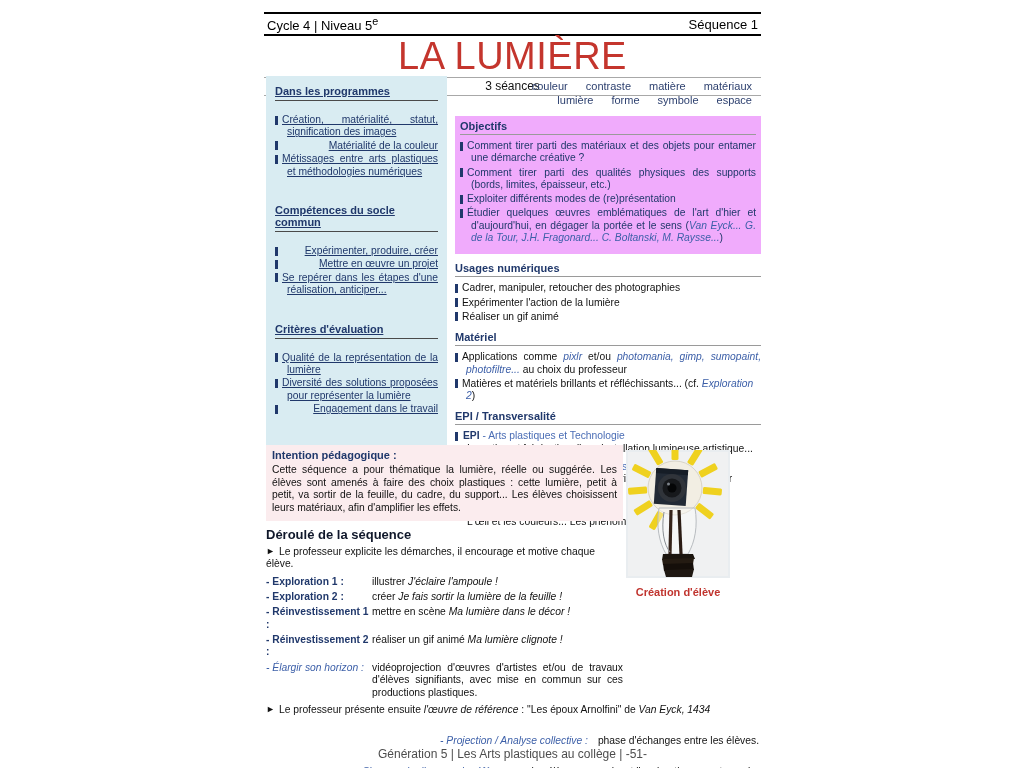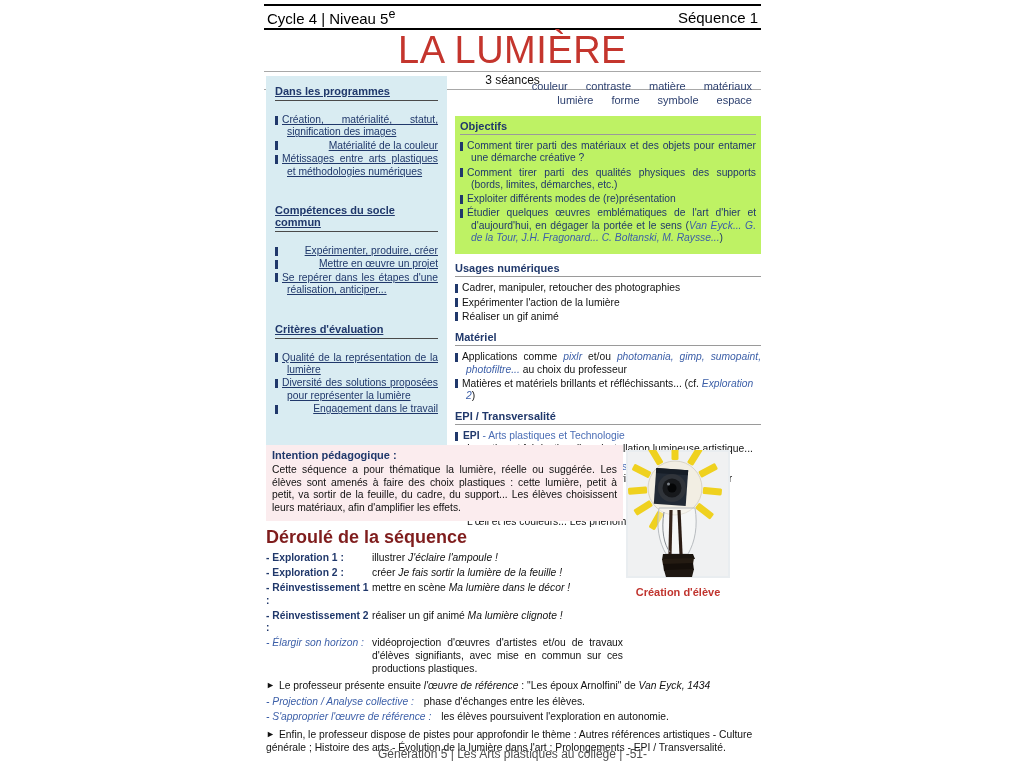--- a/index.html
+++ b/index.html
@@ -7,23 +7,23 @@
   body {
     width:1024px; height:768px; position:relative;
     background:#ffffff; color:#111;
     font-family:"Liberation Sans", sans-serif;
     overflow:hidden;
   }
   #doc { position:absolute; left:264px; top:0; width:497px; height:768px; background:#fff; }
 
   
   .header-band {
-    margin-top:4px; border-top:2px solid #000; border-bottom:2px solid #000;
+    margin-top:12px; border-top:2px solid #000; border-bottom:2px solid #000;
     display:flex; justify-content:space-between; align-items:center;
-    font-size:15px; padding:1px 3px; color:#000;
+    font-size:13px; padding:1px 3px; color:#000;
   }
   .doc-title { text-align:center; color:#c4352d; font-size:38px; line-height:40px; margin-top:0px; letter-spacing:0.5px; }
   .sessions-band {
     margin-top:1px; border-top:1px solid #a8a8a8; border-bottom:1px solid #a8a8a8;
     text-align:center; font-size:12px; padding:1px 0 2px;
   }
 
   
   .main { position:absolute; top:76px; left:0; width:100%; }
   .sidebar {
@@ -42,50 +42,50 @@
   .item .txt { flex:1; padding-left:9px; text-indent:-5px; text-align:justify; }
   .item .txt.left { text-align:right; }
 
   .right-col { position:absolute; left:191px; top:0; width:306px; font-size:10.3px; color:#111; }
   .keywords { text-align:right; color:#2c3f6e; font-size:11px; line-height:14px; margin:3px 0 9px; }
   .kw { margin:0 9px; }
   .section-heading {
     color:#20386b; font-weight:bold; font-size:11px;
     border-bottom:1px solid #9a9a9a; padding-bottom:2px; margin-bottom:5px;
   }
-  .obj-block { background:#bef264; padding:4px 5px 8px; }
+  .obj-block { background:#f0abfc; padding:4px 5px 8px; }
   .r-item { display:flex; line-height:12.3px; margin-bottom:2px; }
   .r-item .bullet { background:#20386b; }
   .r-item .txt { flex:1; padding-left:8px; text-indent:-4px; text-align:justify; }
   .r-item .txt.left { text-align:left; }
   .navy { color:#20386b; }
   .blue-it { color:#3c5fa8; font-style:italic; }
   .sec-gap { margin-top:8px; }
   .epi-entry { display:flex; line-height:12.3px; margin-bottom:6px; }
   .epi-entry .content { flex:1; padding-left:5px; }
   .epi-label { color:#20386b; font-weight:bold; }
   .epi-sub { color:#4a6db5; }
   .epi-desc { color:#111; padding-left:4px; }
 
   
   .bottom { position:absolute; left:2px; top:445px; width:493px; font-size:10.3px; }
   .intent-box { background:#fbecee; width:357px; padding:4px 6px 6px; }
   .intent-title { color:#20386b; font-weight:bold; font-size:11px; margin-bottom:3px; }
   .intent-body { text-align:justify; line-height:12.7px; }
-  .der-title { color:#7f1d1d; font-weight:bold; font-size:18px; margin:6px 0 4px; }
+  .der-title { color:#0f172a; font-weight:bold; font-size:13px; margin:6px 0 4px; }
   .arrow { font-size:9px; margin-right:4px; position:relative; top:-1px; }
   .der-intro { margin-bottom:5px; line-height:12.6px; width:357px; }
   .step { display:grid; grid-template-columns:106px 1fr; width:357px; line-height:12.6px; margin-bottom:2.5px; }
   .step-label { color:#20386b; font-weight:bold; }
   .step-label.hz { color:#3c5fa8; font-weight:normal; font-style:italic; }
   .step-text { text-align:left; }
   .step-text.just { text-align:justify; }
   .it { font-style:italic; }
   .full-line { margin-top:5px; line-height:12.6px; }
-  .sub-line { margin-top:3px; line-height:12.6px; }
+  .sub-line { margin-top:18px; line-height:12.6px;text-align:right; }
   .sub-label { color:#3c5fa8; font-style:italic; margin-right:10px; }
 
   .photo-wrap { position:absolute; left:359px; top:5px; width:106px; }
   .photo-frame { width:104px; height:128px; margin:0 auto; }
   .caption { color:#c0342e; font-weight:bold; font-size:11px; text-align:center; margin-top:8px; }
 
   .footer { position:absolute; top:747px; left:0; width:100%; text-align:center; font-size:12px; color:#4d4d4d; }
 </style>
 </head>
 <body>
@@ -159,21 +159,21 @@
       </div>
 
       <div class="obj-block">
         <div class="section-heading">Objectifs</div>
         <div class="r-item navy">
             <span class="bullet"></span>
             <span class="txt">Comment tirer parti des matériaux et des objets pour entamer une démarche créative ?</span>
           </div>
         <div class="r-item navy">
             <span class="bullet"></span>
-            <span class="txt">Comment tirer parti des qualités physiques des supports (bords, limites, démarches, etc.)</span>
+            <span class="txt">Comment tirer parti des qualités physiques des supports (bords, limites, épaisseur, etc.)</span>
           </div>
         <div class="r-item navy">
             <span class="bullet"></span>
             <span class="txt left">Exploiter différents modes de (re)présentation</span>
           </div>
         <div class="r-item navy">
             <span class="bullet"></span>
             <span class="txt"><span>Étudier quelques œuvres emblématiques de l'art d'hier et d'aujourd'hui, en dégager la portée et le sens (</span><span class="blue-it">Van Eyck... G. de la Tour, J.H. Fragonard... C. Boltanski, M. Raysse...</span><span>)</span></span>
           </div>
       </div>
@@ -229,20 +229,21 @@
 
   <div class="bottom">
 
     <div class="intent-box">
       <div class="intent-title">Intention pédagogique :</div>
       <div class="intent-body">Cette séquence a pour thématique la lumière, réelle ou suggérée. Les élèves sont amenés à faire des choix plastiques : cette lumière, petit à petit, va sortir de la feuille, du cadre, du support... Les élèves choisissent leurs matériaux, afin d'amplifier les effets.</div>
     </div>
 
     <div class="der-title">Déroulé de la séquence</div>
 
+    <div class="der-intro"><span class="arrow">►</span><span>Le professeur explicite les démarches, il encourage et motive chaque élève.</span></div>
 
     <div class="step">
       <span class="step-label">- Exploration 1 :</span>
       <span class="step-text"><span>illustrer </span><span class="it">J'éclaire l'ampoule !</span></span>
     </div>
     <div class="step">
       <span class="step-label">- Exploration 2 :</span>
       <span class="step-text"><span>créer </span><span class="it">Je fais sortir la lumière de la feuille !</span></span>
     </div>
     <div class="step">

